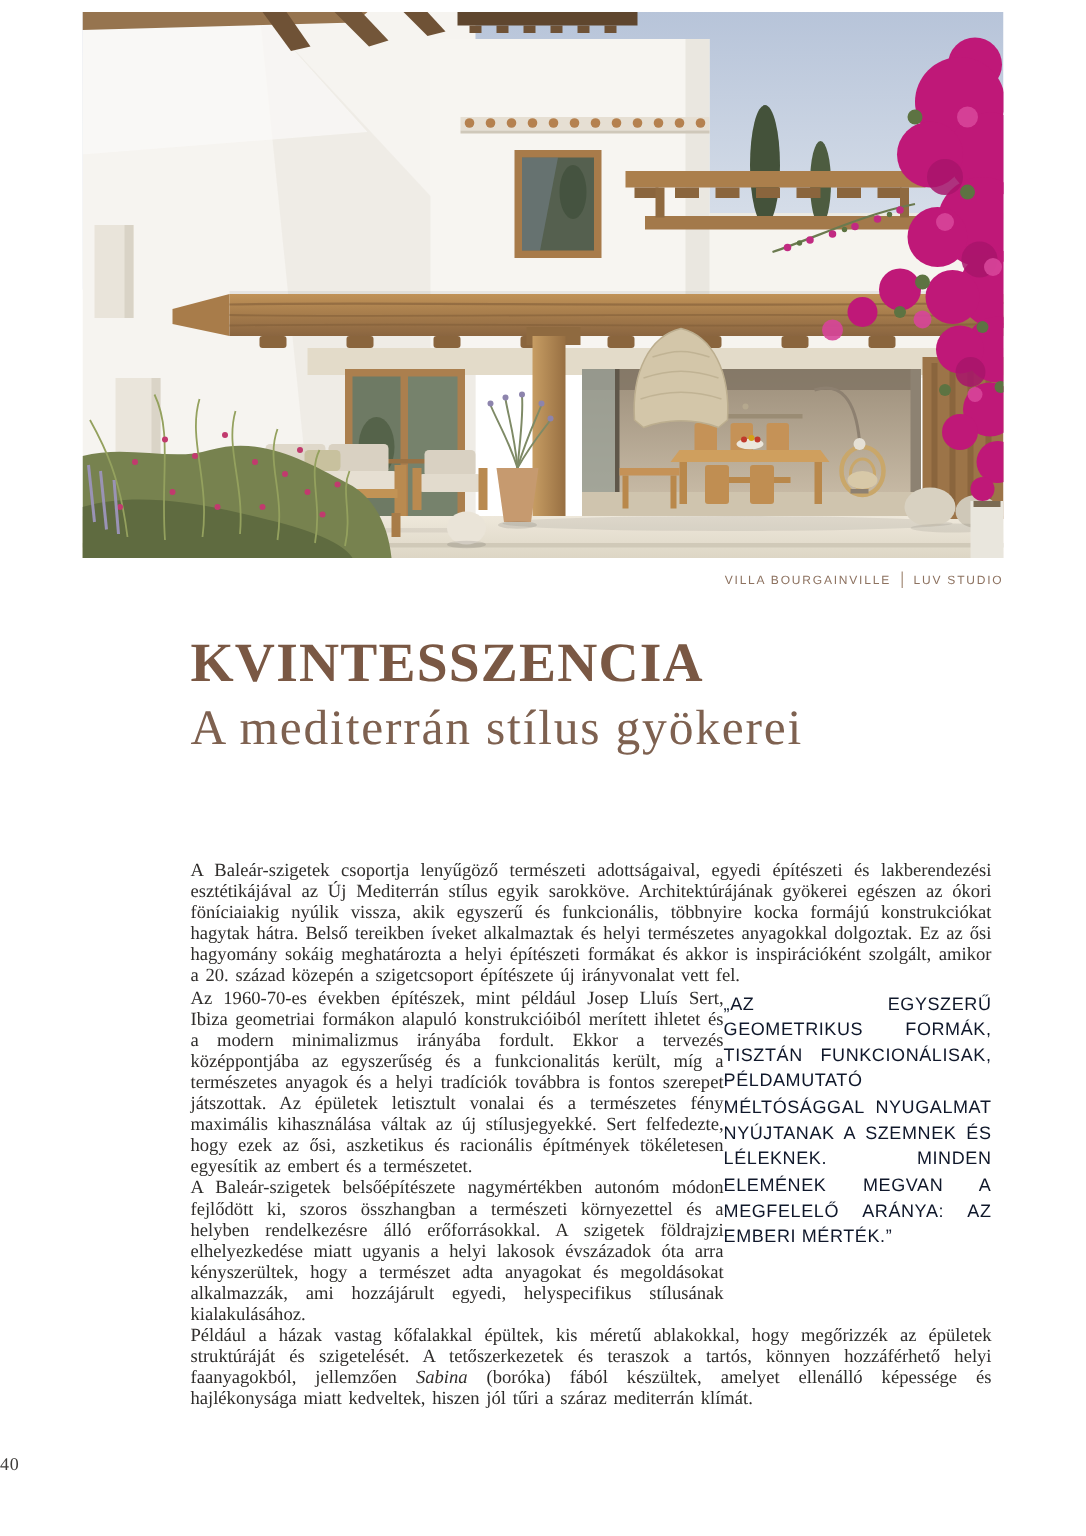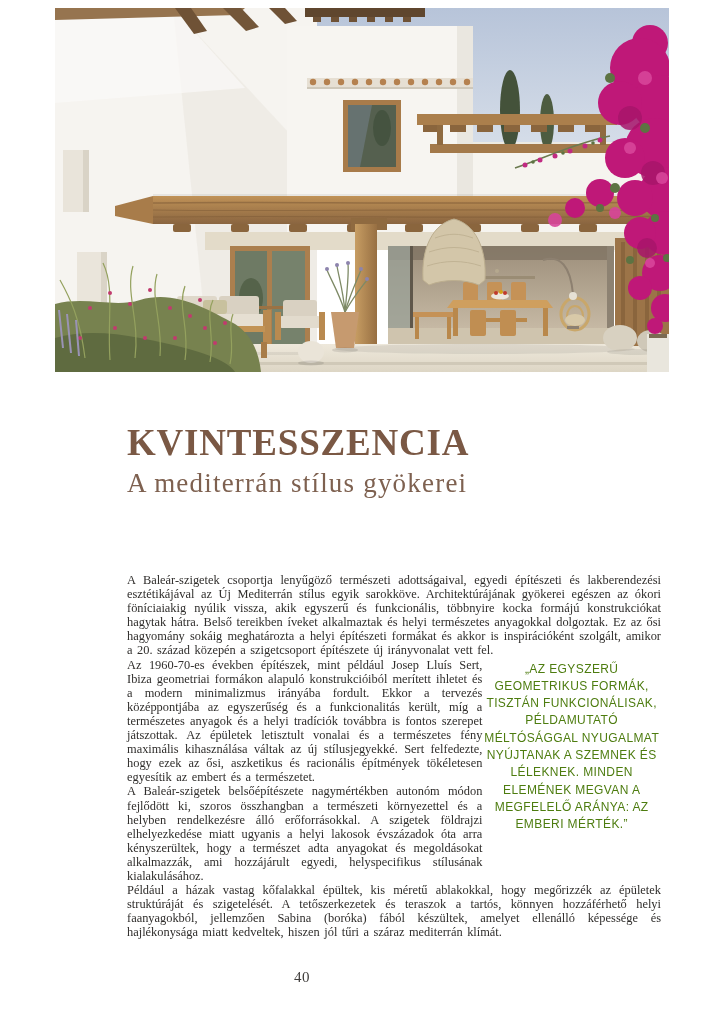--- a/index.html
+++ b/index.html
@@ -17,43 +17,43 @@
     letter-spacing:1.2px;color:#8d7260;
   }
   .credit .sep{width:1px;height:11px;background:#b5a292;}
 
   .titleblock{position:absolute;left:127px;top:424px;color:#7a5844;}
   .title{
     font-family:"Liberation Serif",serif;font-size:37px;font-weight:bold;
     letter-spacing:0.8px;line-height:1.05;
   }
   .subtitle{
-    font-family:"Liberation Serif",serif;font-size:27px;font-weight:normal;
+    font-family:"Liberation Serif",serif;font-size:33px;font-weight:normal;
     letter-spacing:1.2px;color:#7e6150;margin-top:5px;
   }
 
   .article{
     position:absolute;left:127px;top:573px;width:534px;
     font-size:12.4px;line-height:14.1px;color:#2f2d2b;
     text-align:justify;word-spacing:1.4px;
   }
   .article p{margin:0;}
   .row{display:flex;align-items:flex-start;}
   .col-left{width:378px;}
   .pull-quote{
     width:190px;padding-top:3px;
     font-family:"Liberation Sans",sans-serif;font-size:12px;
-    line-height:17.3px;letter-spacing:0.4px;color:#4d7c0f;
-    text-align:center;word-spacing:normal;
-  }
-  .italic{}
+    line-height:17.3px;letter-spacing:0.4px;color:#0f172a;
+    word-spacing:normal;
+  }
+  .italic{font-style:italic;}
 
   .pagenum{
-    position:absolute;left:0;top:969px;width:604px;text-align:center;
-    font-size:15px;color:#3f3d3b;letter-spacing:0.5px;
+    position:absolute;left:0;top:969px;width:604px;text-align:left;
+    font-size:12px;color:#3f3d3b;letter-spacing:0.5px;
   }
 </style>
 </head>
 <body>
 
 <div class="page">
 
   <div class="photo">
     <svg viewBox="0 0 614 364" xmlns="http://www.w3.org/2000/svg">
       <defs>
@@ -382,20 +382,25 @@
             <circle cx="560" cy="180" r="5"></circle>
           <circle cx="600" cy="210" r="4"></circle>
             <circle cx="545" cy="200" r="4"></circle>
             <circle cx="612" cy="250" r="4"></circle>
           <circle cx="575" cy="252" r="4"></circle>
         </g>
       </g>
     </svg>
   </div>
 
+  <div class="credit">
+    <span>VILLA BOURGAINVILLE</span>
+    <span class="sep"></span>
+    <span>LUV STUDIO</span>
+  </div>
 
   <div class="titleblock">
     <div class="title">KVINTESSZENCIA</div>
     <div class="subtitle">A mediterrán stílus gyökerei</div>
   </div>
 
   <div class="article">
     <p>A Baleár-szigetek csoportja lenyűgöző természeti adottságaival, egyedi építészeti és lakberendezési esztétikájával az Új Mediterrán stílus egyik sarokköve. Architektúrájának gyökerei egészen az ókori föníciaiakig nyúlik vissza, akik egyszerű és funkcionális, többnyire kocka formájú konstrukciókat hagytak hátra. Belső tereikben íveket alkalmaztak és helyi természetes anyagokkal dolgoztak. Ez az ősi hagyomány sokáig meghatározta a helyi építészeti formákat és akkor is inspirációként szolgált, amikor a 20. század közepén a szigetcsoport építészete új irányvonalat vett fel.</p>
     <div class="row">
       <div class="col-left">

